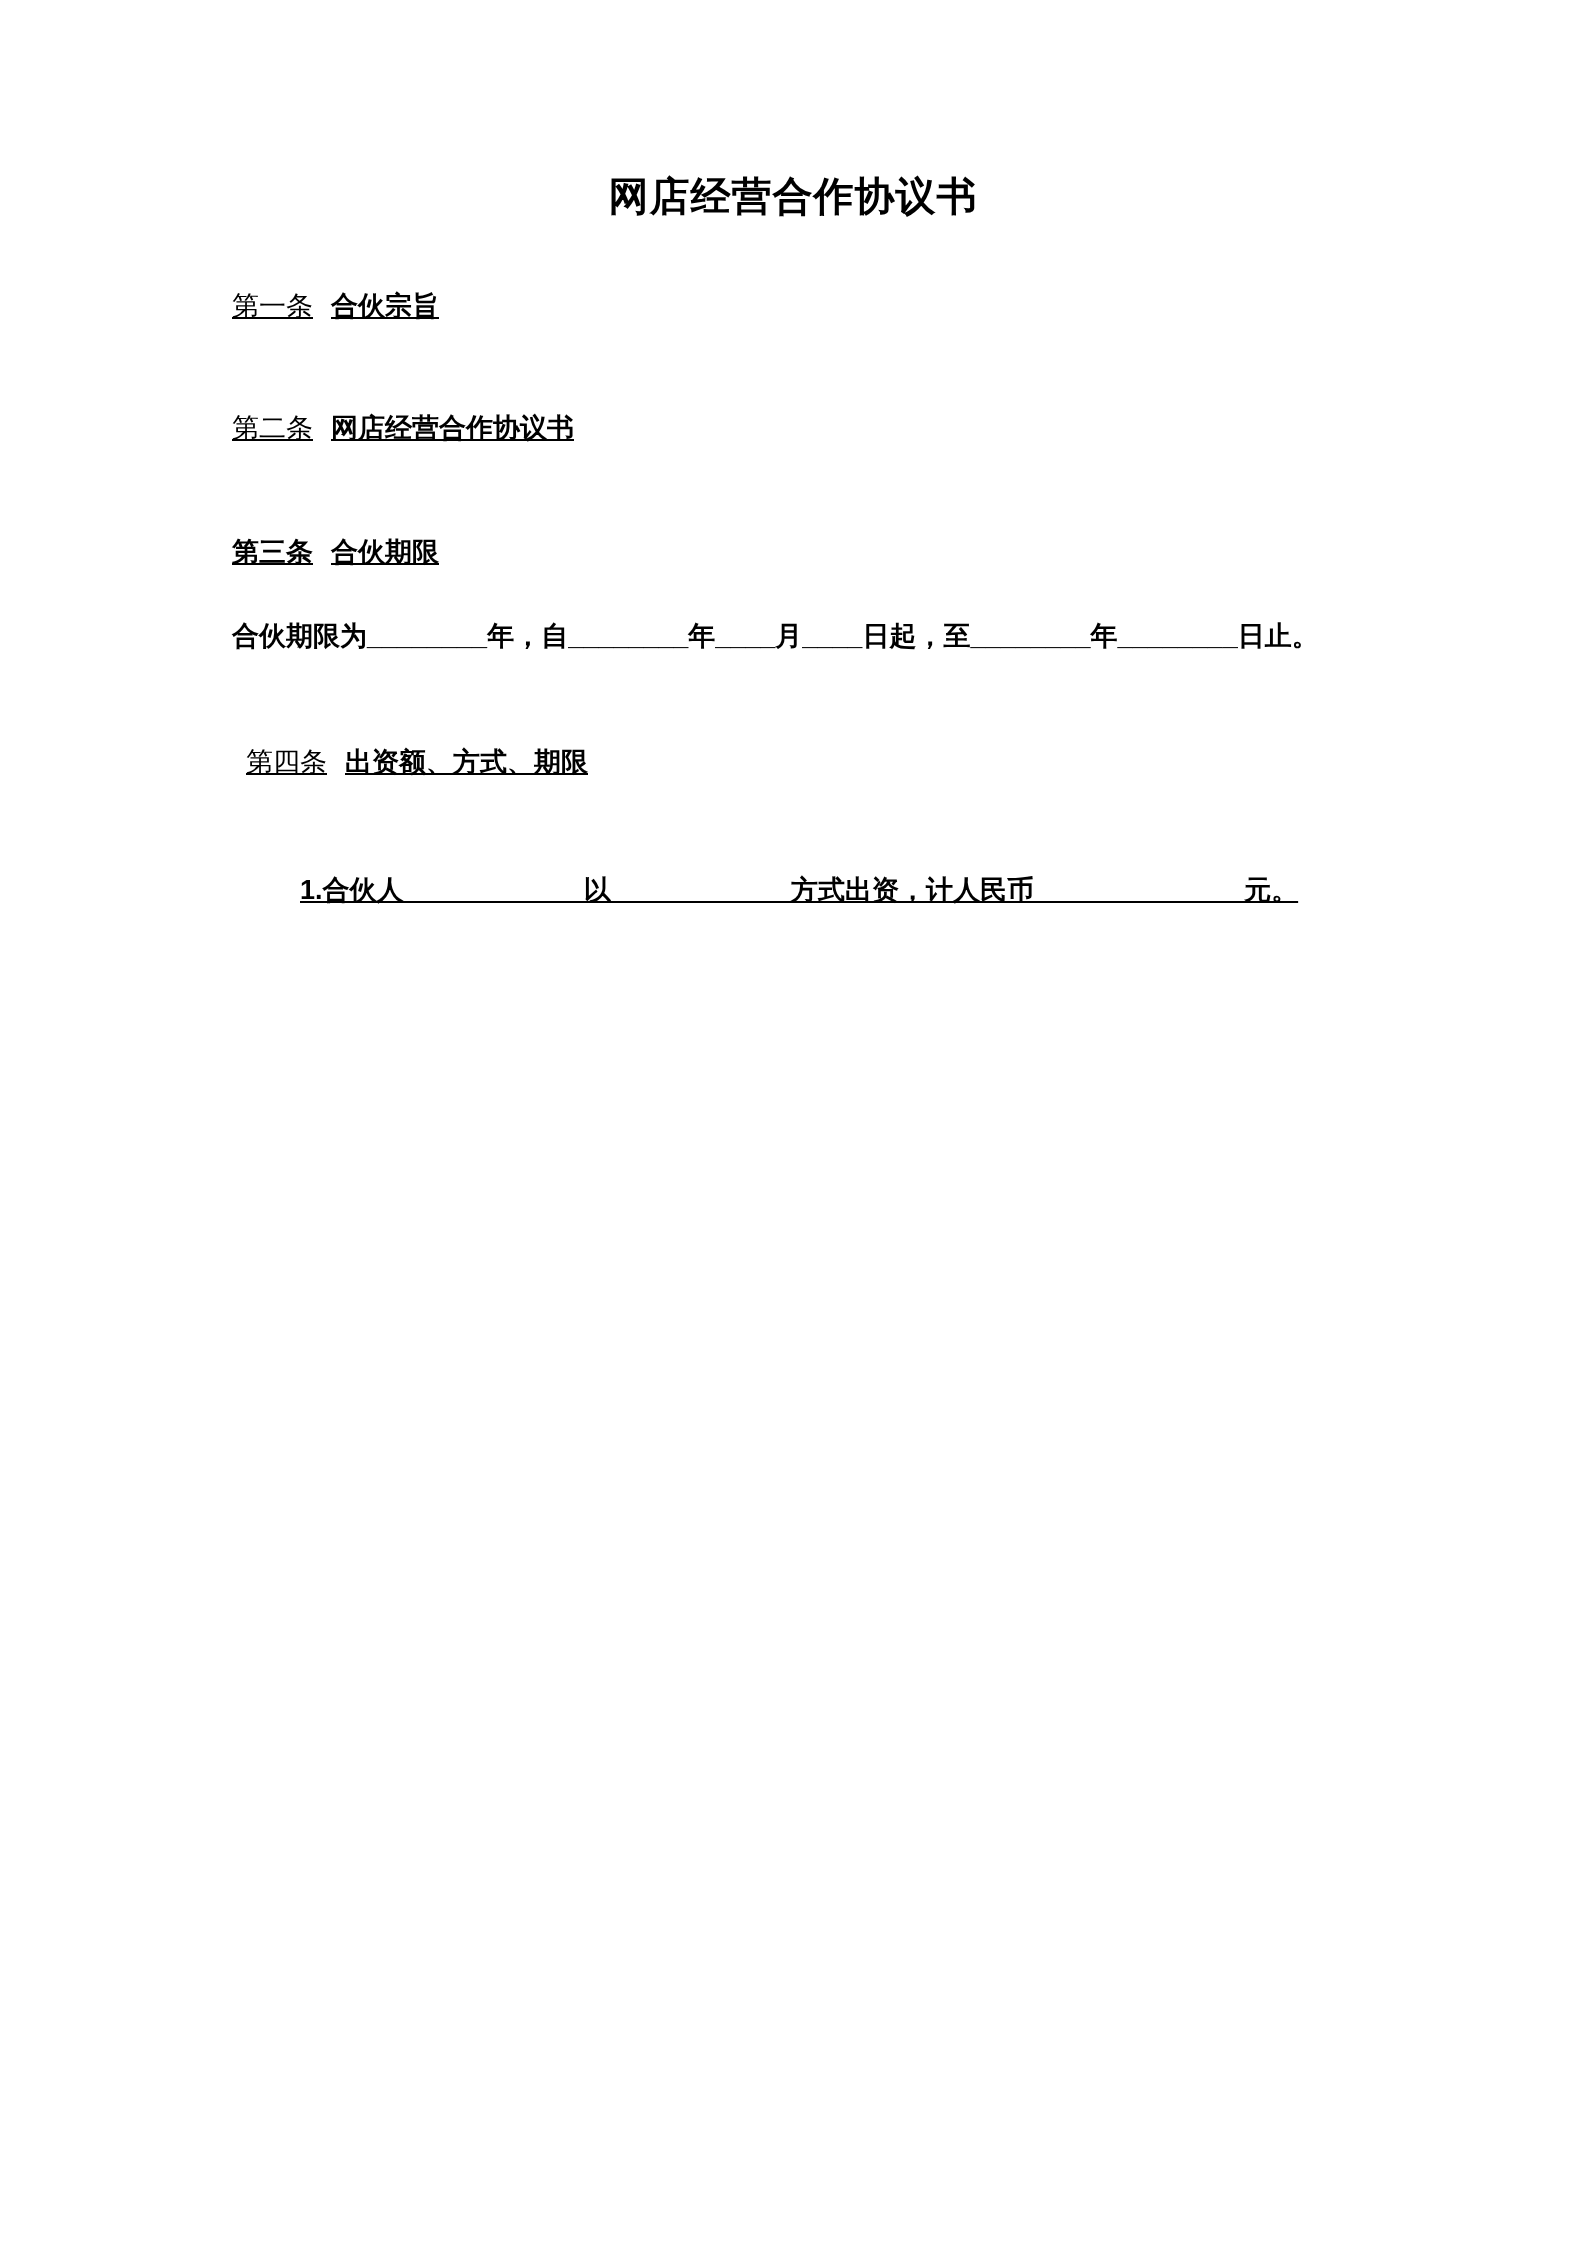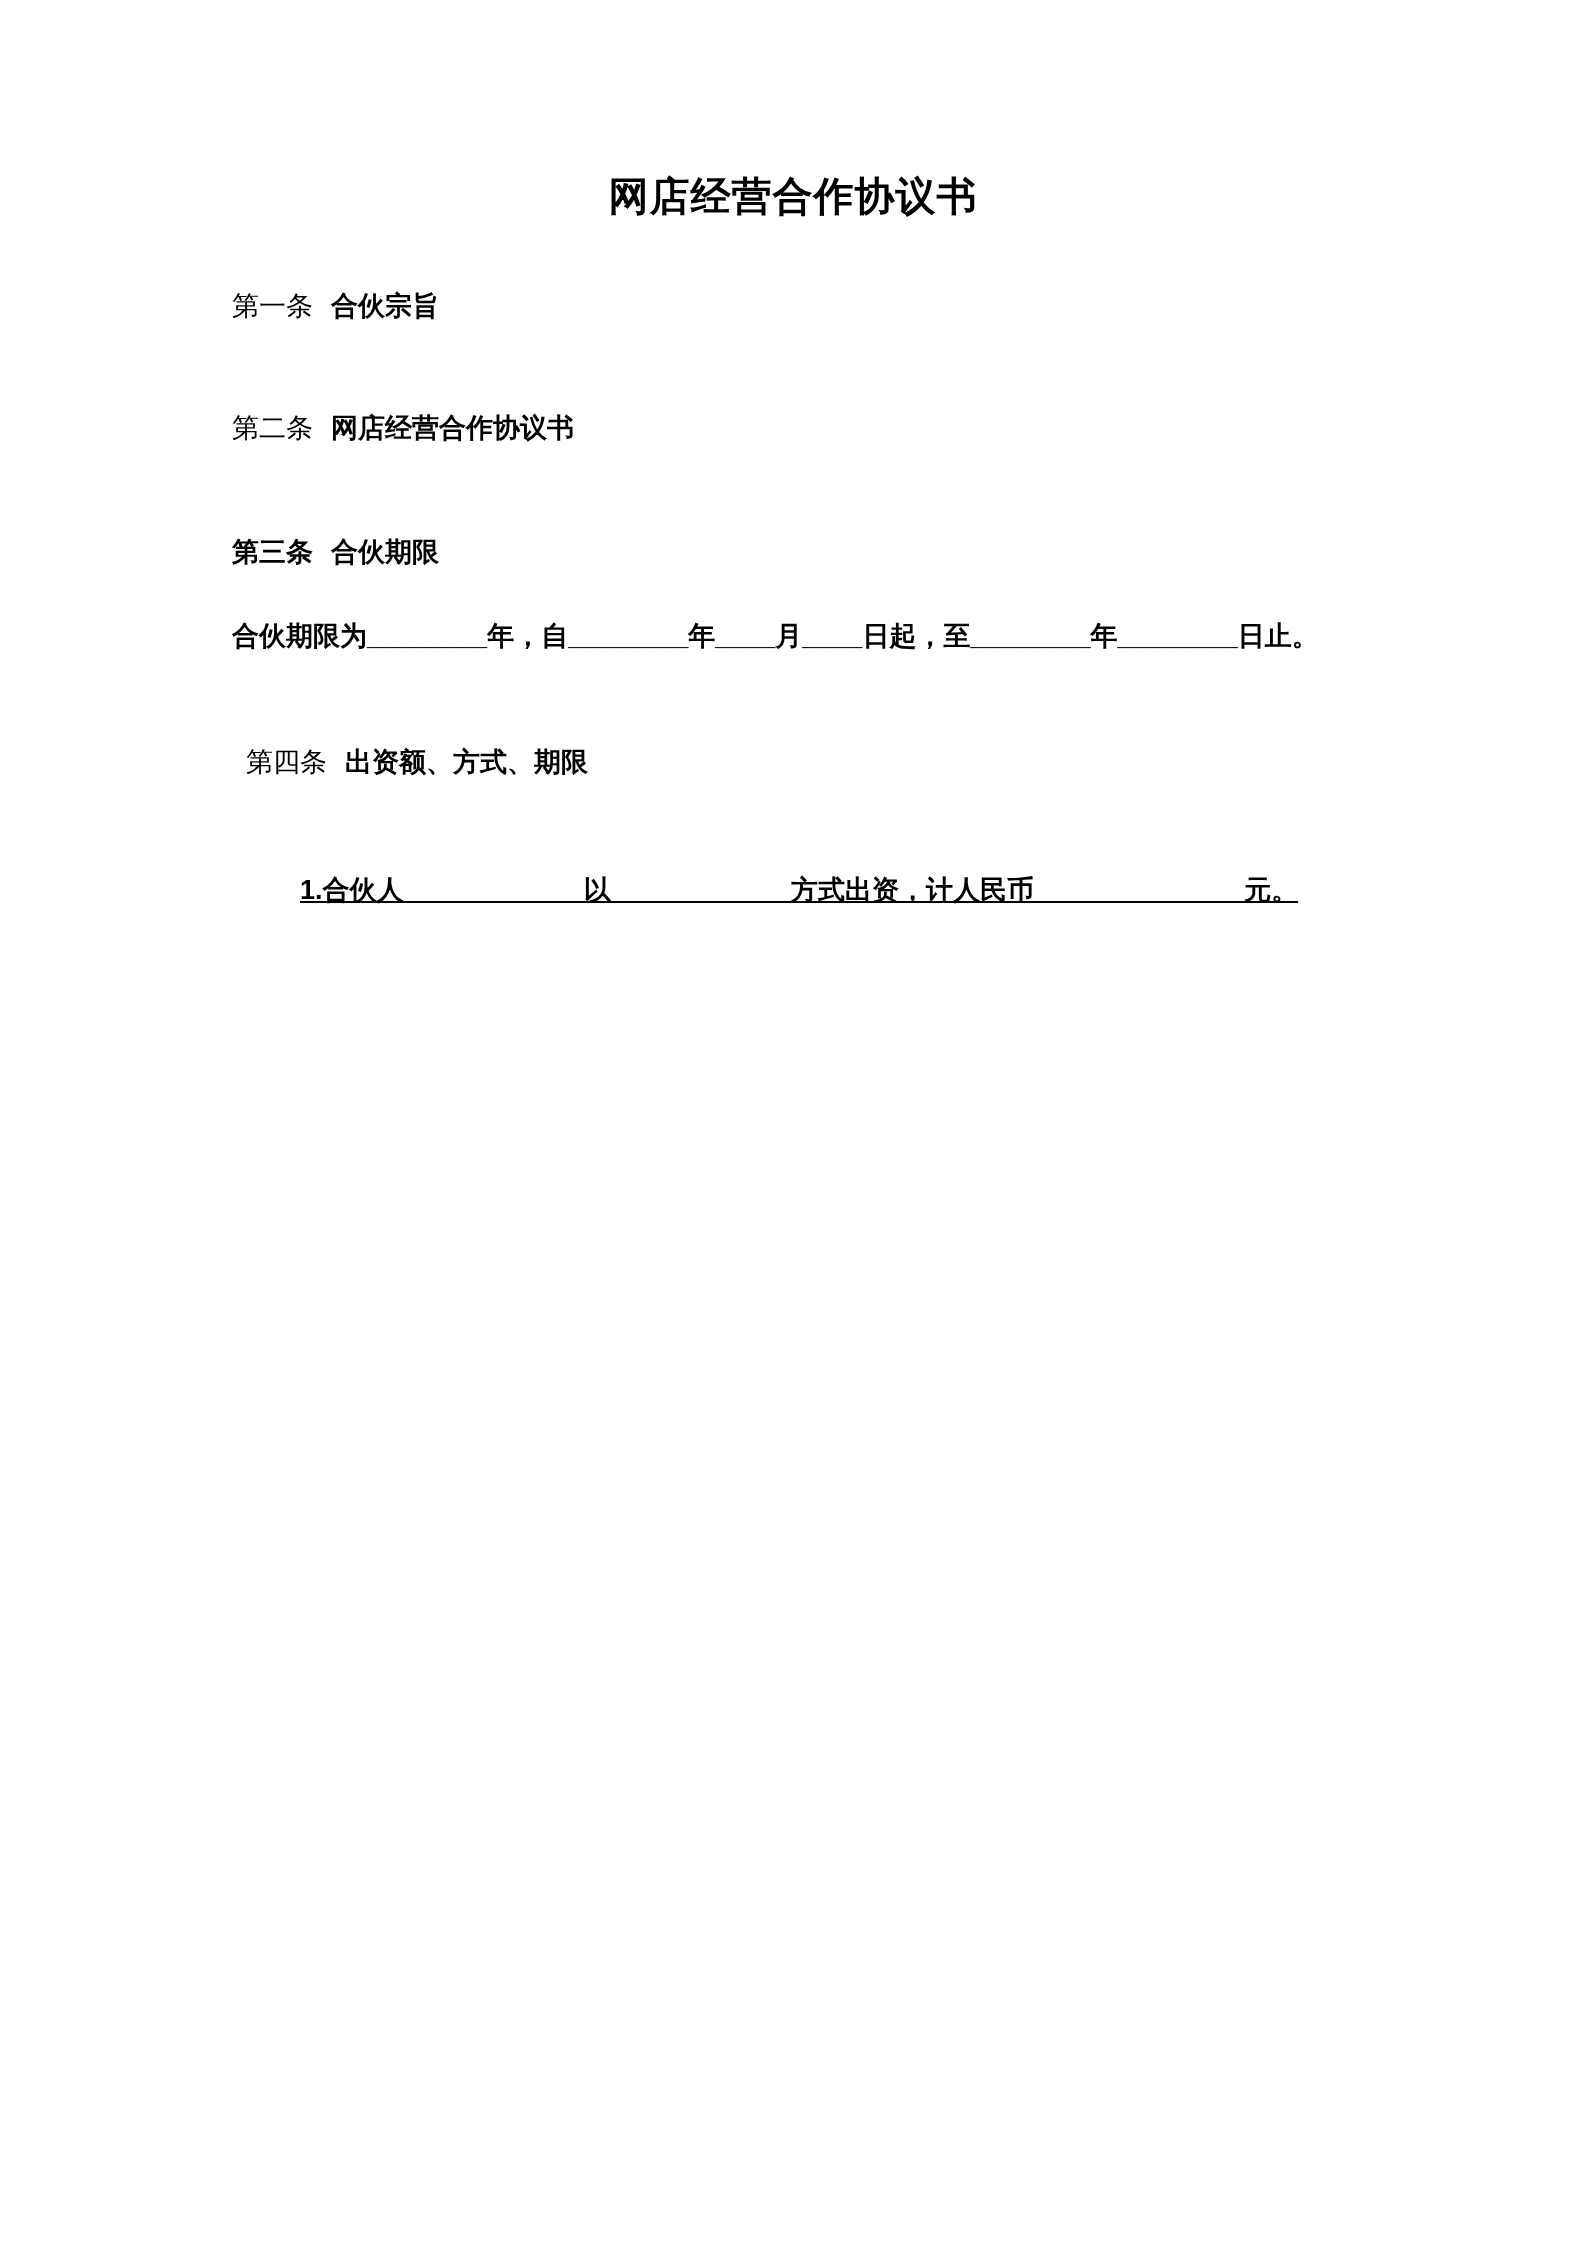--- a/index.html
+++ b/index.html
@@ -33,20 +33,21 @@
     font-weight: 700;
     line-height: 84px;
     text-align: justify;
     word-break: break-all;
   }
   .intro {
     margin-top: 120px;
   }
   .heading {
     white-space: nowrap;
+    text-decoration: underline;
   }
   .sec-num {
     font-family: "Liberation Serif", "DejaVu Serif", serif;
     font-weight: 400;
   }
   .sec-num.bold-num {
     font-family: "Liberation Sans", "DejaVu Sans", sans-serif;
     font-weight: 700;
   }
   .sec-title {

